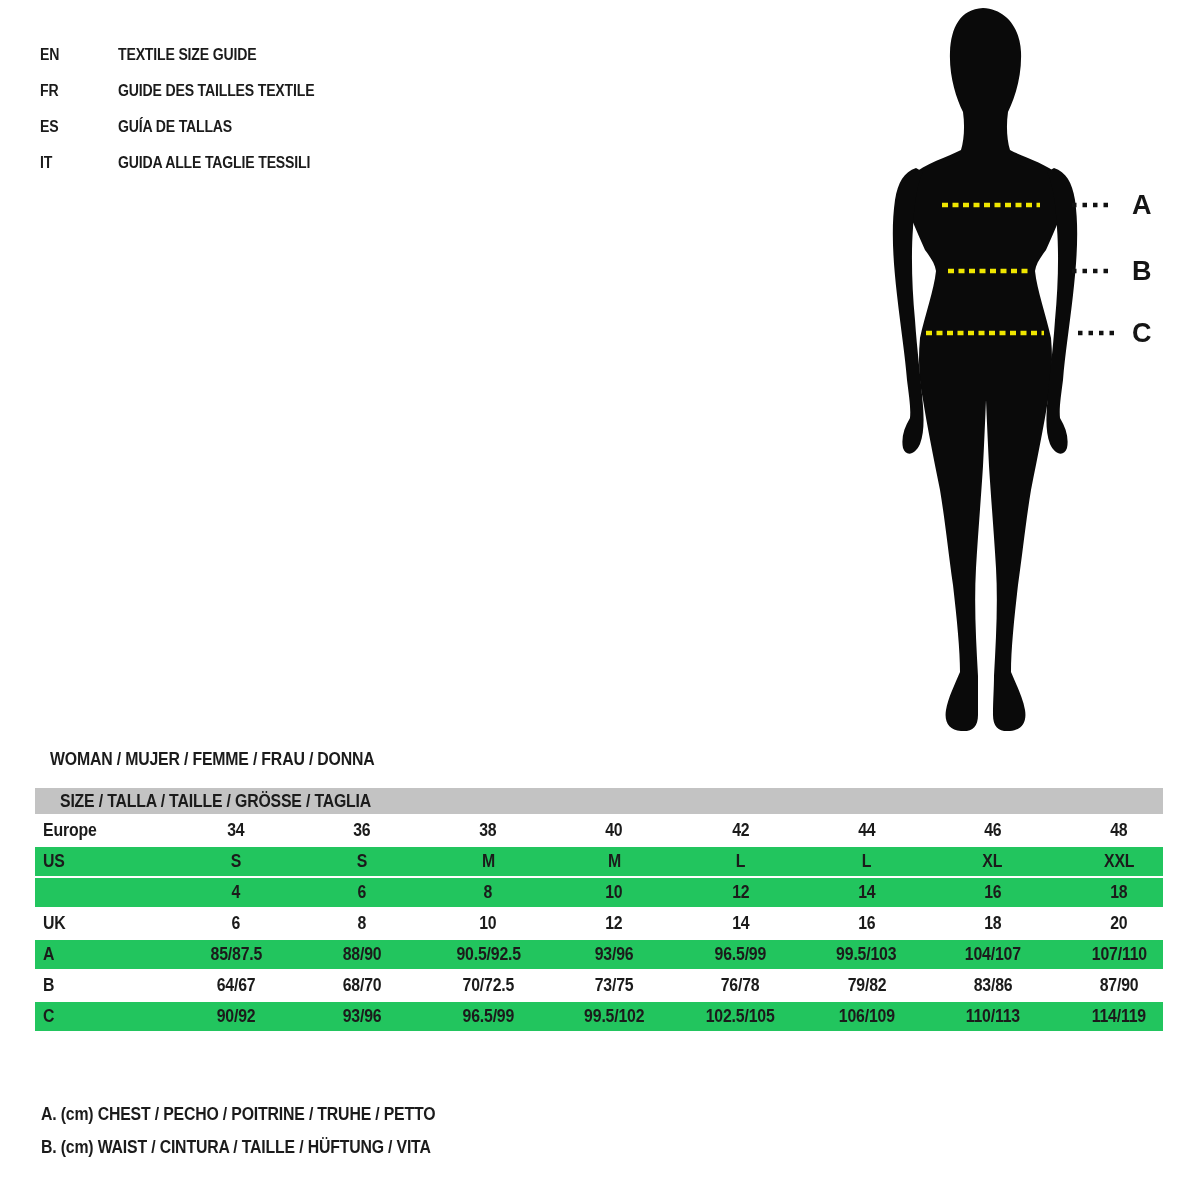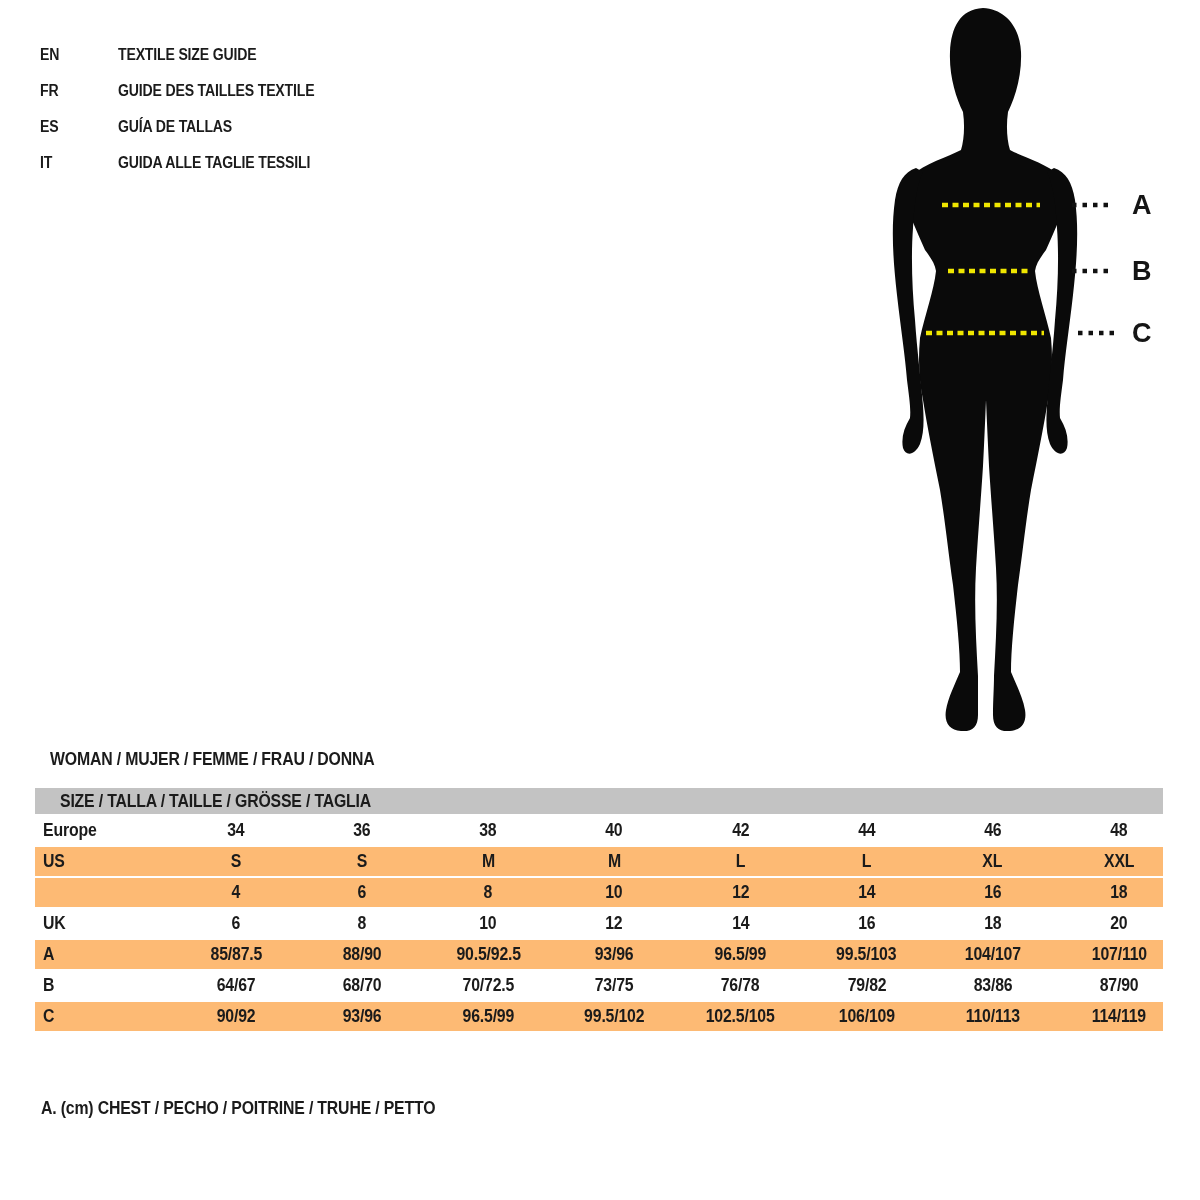--- a/index.html
+++ b/index.html
@@ -19,27 +19,27 @@
   .figure{position:absolute;left:860px;top:0;width:340px;height:740px;}
   .figure text{font-family:"Liberation Sans",sans-serif;font-weight:bold;font-size:27px;fill:#151515;}
 
   
   .section-heading{position:absolute;left:41px;top:740px;margin:9px;font-size:18px;font-weight:bold;}
 
   
   .size-table{position:absolute;left:35px;top:788px;width:1128px;font-weight:bold;font-size:18px;}
   .st-header{height:26px;background:#c3c3c3;display:flex;align-items:center;padding-left:25px;margin-bottom:2px;}
   .st-row{height:29px;margin-bottom:2px;display:flex;align-items:center;gap:38px;}
-  .st-row.shaded{background:#fdba74;}
+  .st-row.shaded{background:#22c55e;}
   .st-label{width:152px;padding-left:8px;}
   .st-cell{width:121px;text-align:center;}
 
   
   .legend{position:absolute;left:41px;top:1092px;font-weight:bold;font-size:18px;}
-  .legend-line{height:33px;display:flex;align-items:center;}
+  .legend-line{height:33px;display:flex;align-items:flex-end;}
 </style>
 </head>
 <body>
 
 <div class="canvas">
 
   <section class="lang-block">
       <div class="lang-row">
         <span class="lang-code"><span class="cx">EN</span></span>
         <span class="lang-label"><span class="cx">TEXTILE SIZE GUIDE</span></span>
@@ -230,15 +230,18 @@
           <div class="st-cell"><span class="cx">110/113</span></div>
           <div class="st-cell"><span class="cx">114/119</span></div>
         </div>
       </div>
   </div>
 
   <div class="legend">
       <div class="legend-line">
         <span class="cx">A. (cm) CHEST / PECHO / POITRINE / TRUHE / PETTO</span>
       </div>
+      <div class="legend-line">
+        <span class="cx">B. (cm) WAIST / CINTURA / TAILLE / HÜFTUNG / VITA</span>
+      </div>
     </div>
 
 </div>
 
 </body></html>

